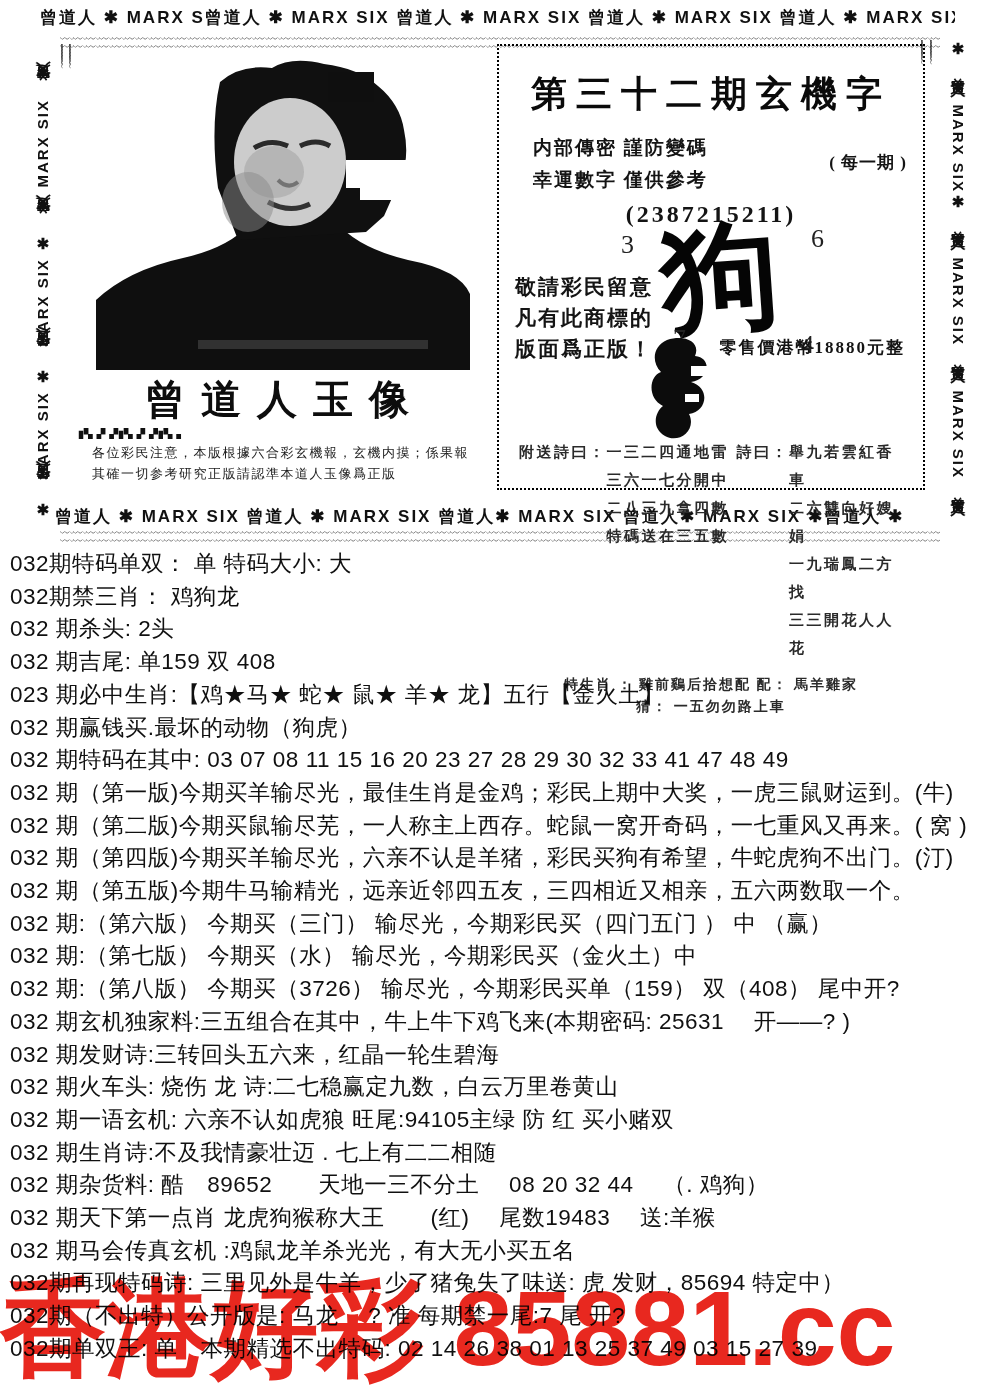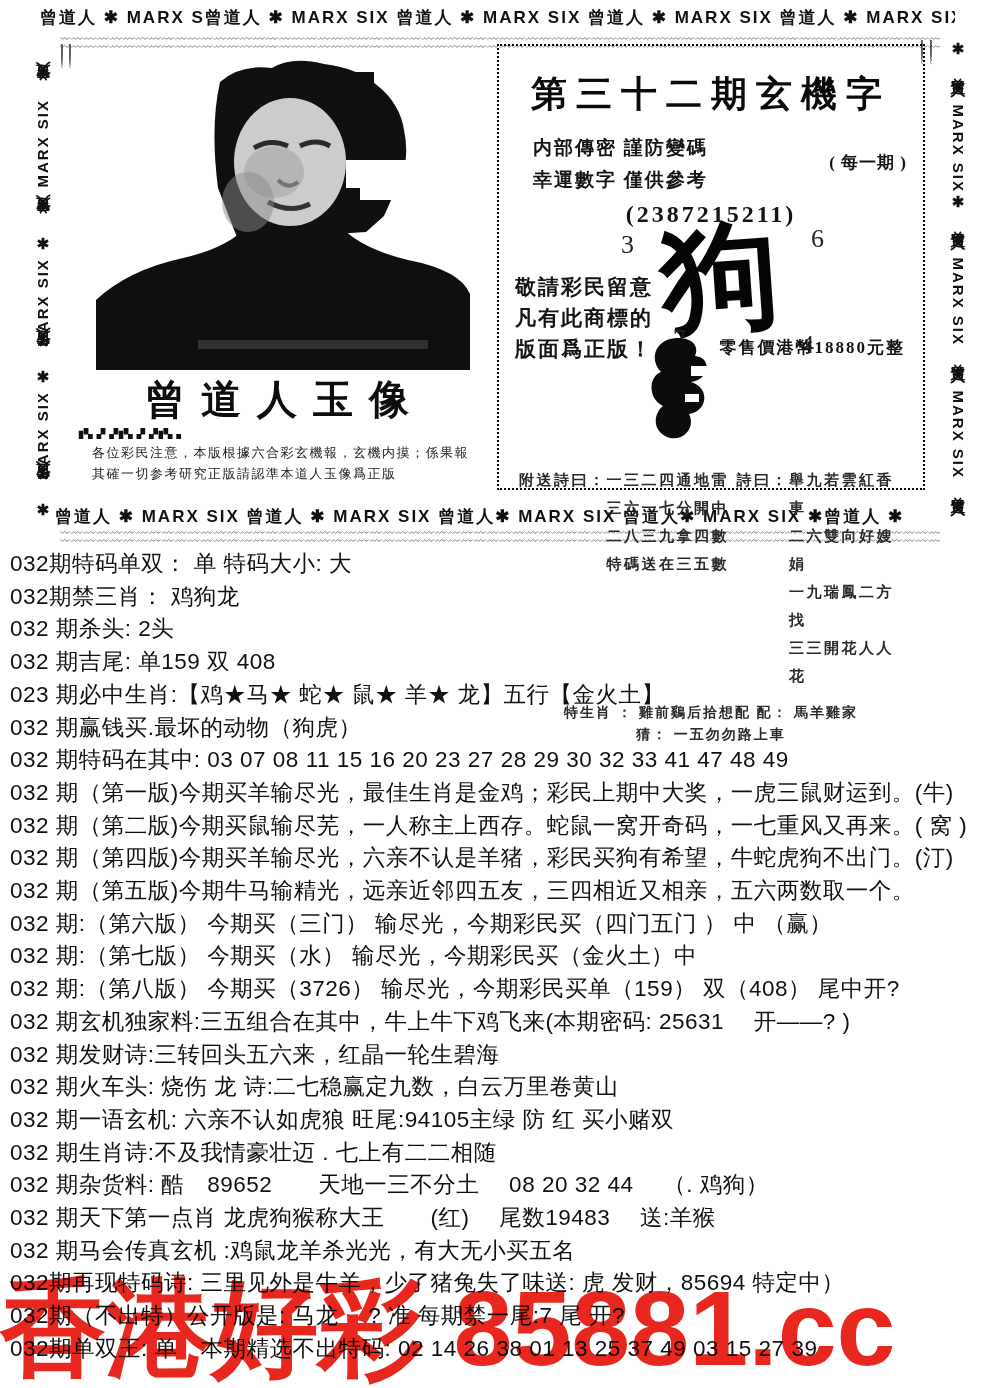--- a/index.html
+++ b/index.html
@@ -89,21 +89,21 @@
   .stamp { position:absolute; left:140px; top:108px; width:72px; height:110px; }
   .mb-notice {
     position:absolute; left:4px; top:44px; width:150px;
     font-size:21px; font-weight:bold; line-height:31px; letter-spacing:2px; white-space:nowrap;
   }
   .mb-price {
     position:absolute; right:6px; top:108px;
     font-size:17px; font-weight:bold; letter-spacing:2px; white-space:nowrap;
   }
   .mb-poems { display:flex; margin-top:60px; }
-  .poem-col { display:flex; font-size:15px; line-height:28px; letter-spacing:2.5px; color:#2a2a2a; font-weight:bold;margin-top:28px; }
+  .poem-col { display:flex; font-size:15px; line-height:28px; letter-spacing:2.5px; color:#2a2a2a; font-weight:bold; }
   .poem-col .label { white-space:nowrap; }
   .poem-col.pleft { width:226px; padding-left:8px; }
   .mb-footer { text-align:center; font-size:14px; letter-spacing:2px; color:#2a2a2a; font-weight:bold; }
   .mb-footer.f1 { margin-top:14px; }
   .mb-footer.f2 { margin-top:4px; }
 
   
   .lines {
     position:absolute; left:10px; top:548px; width:985px;
   }

